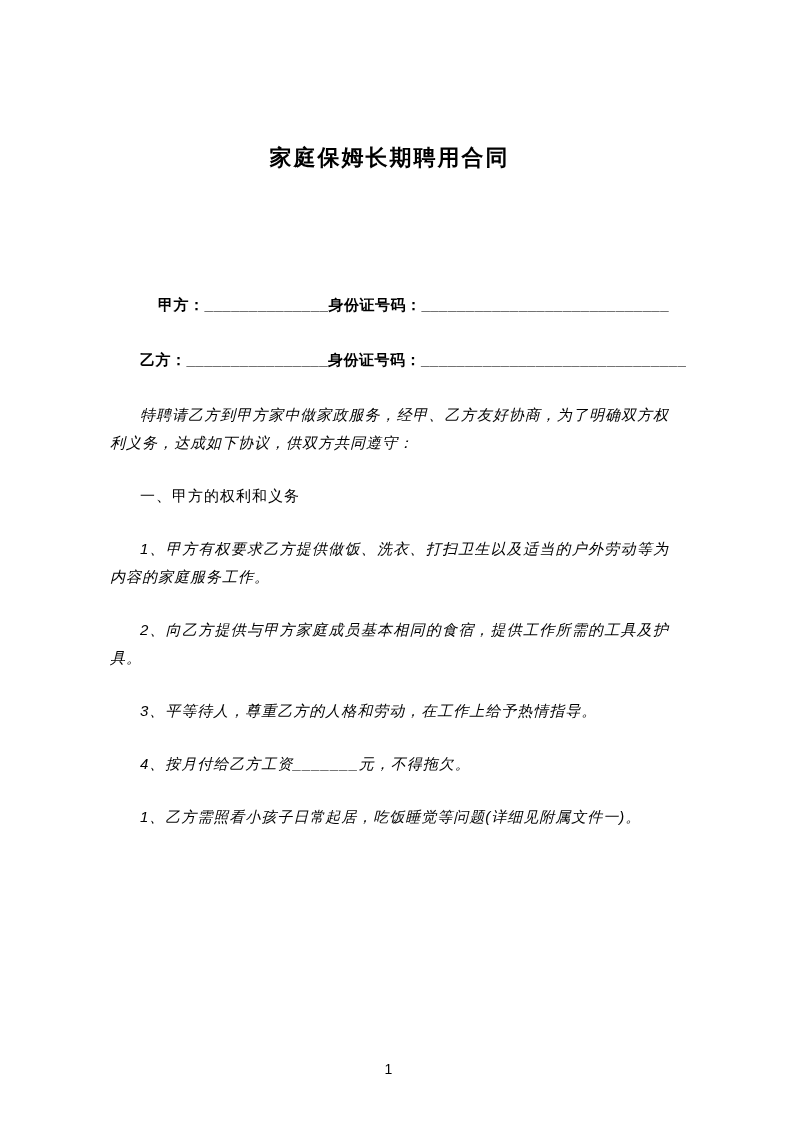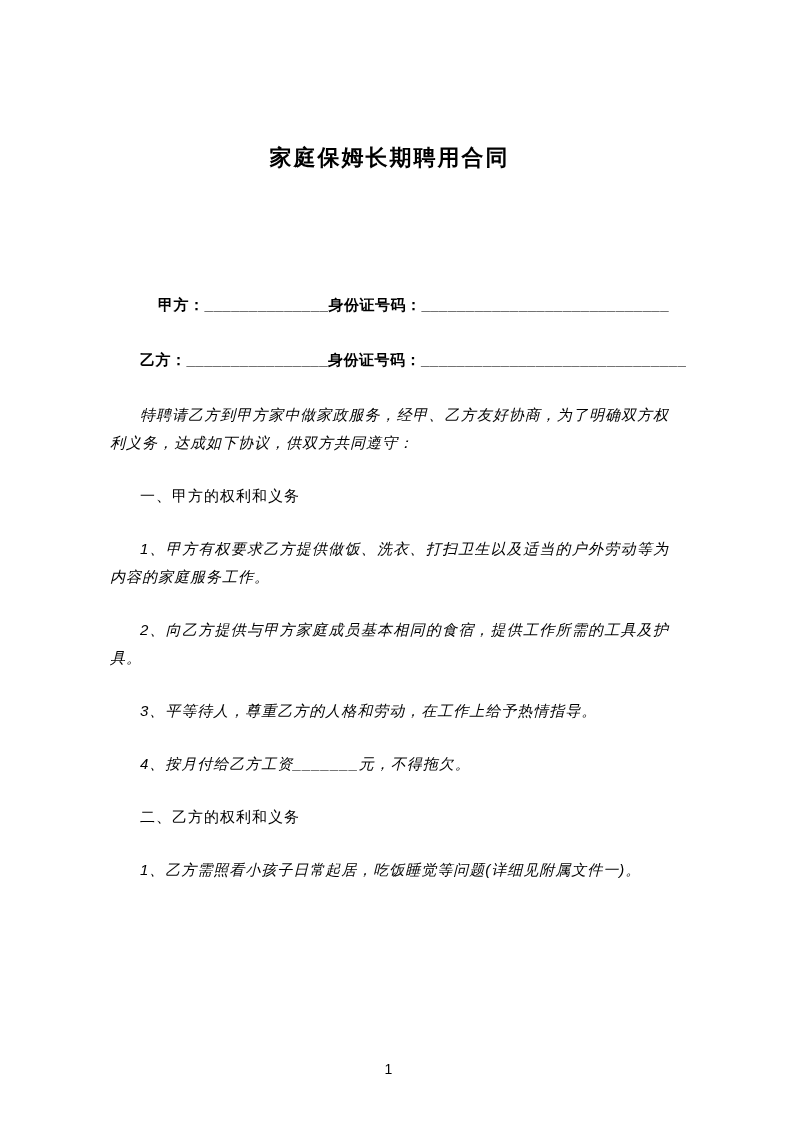--- a/index.html
+++ b/index.html
@@ -78,19 +78,18 @@
 
   <p class="para">特聘请乙方到甲方家中做家政服务，经甲、乙方友好协商，为了明确双方权利义务，达成如下协议，供双方共同遵守：</p>
 
   <p class="section-heading">一、甲方的权利和义务</p>
 
   <p class="para">1、甲方有权要求乙方提供做饭、洗衣、打扫卫生以及适当的户外劳动等为内容的家庭服务工作。</p>
   <p class="para">2、向乙方提供与甲方家庭成员基本相同的食宿，提供工作所需的工具及护具。</p>
   <p class="para">3、平等待人，尊重乙方的人格和劳动，在工作上给予热情指导。</p>
   <p class="para">4、按月付给乙方工资_______元，不得拖欠。</p>
 
-  <p class="section-heading">二、乙方的权利和义务</p>
 
   <p class="para">1、乙方需照看小孩子日常起居，吃饭睡觉等问题(详细见附属文件一)。</p>
 
   <div class="page-number">1</div>
 
 </div>
 
 </body></html>

